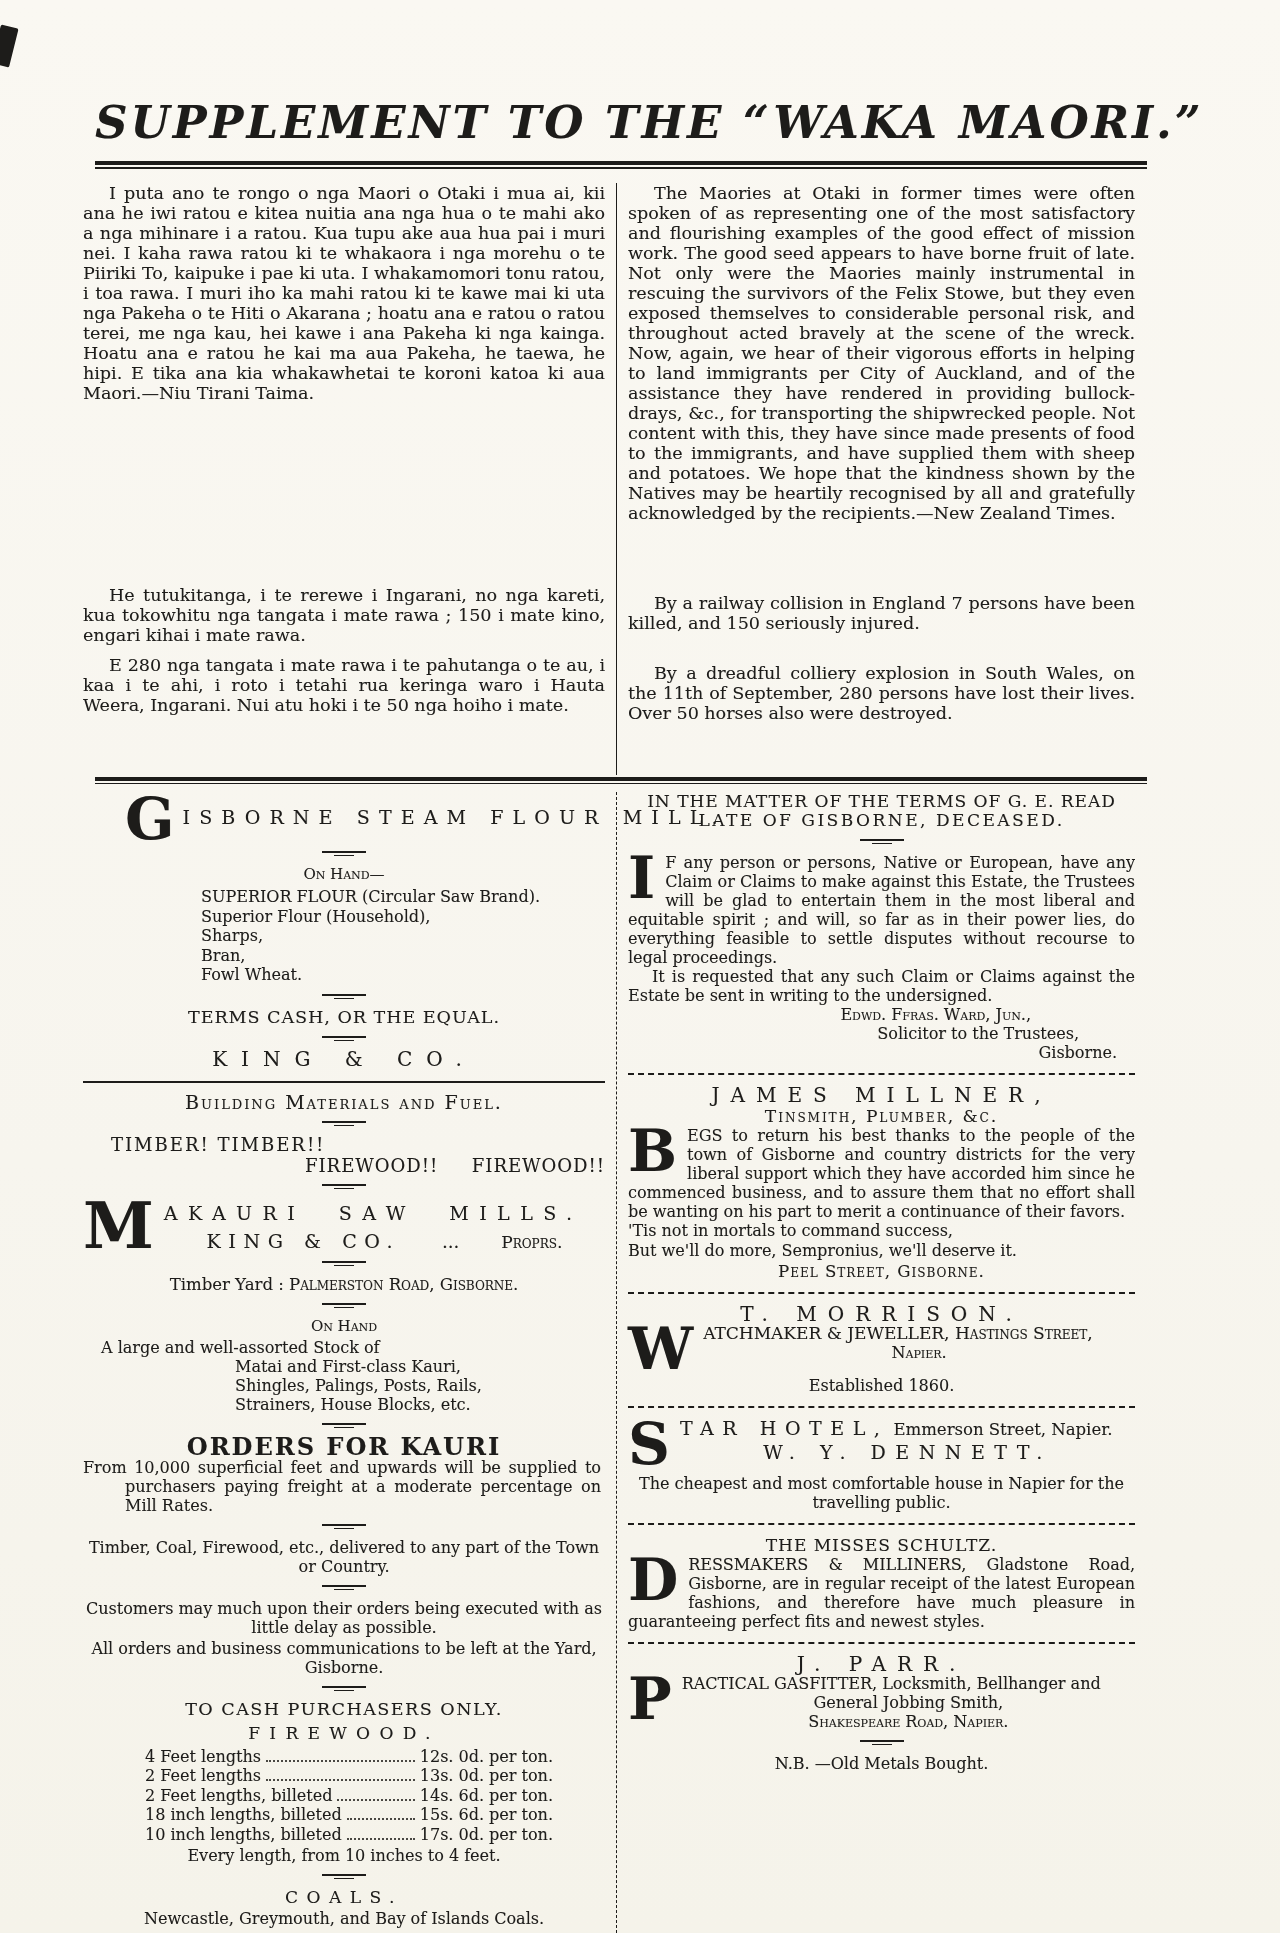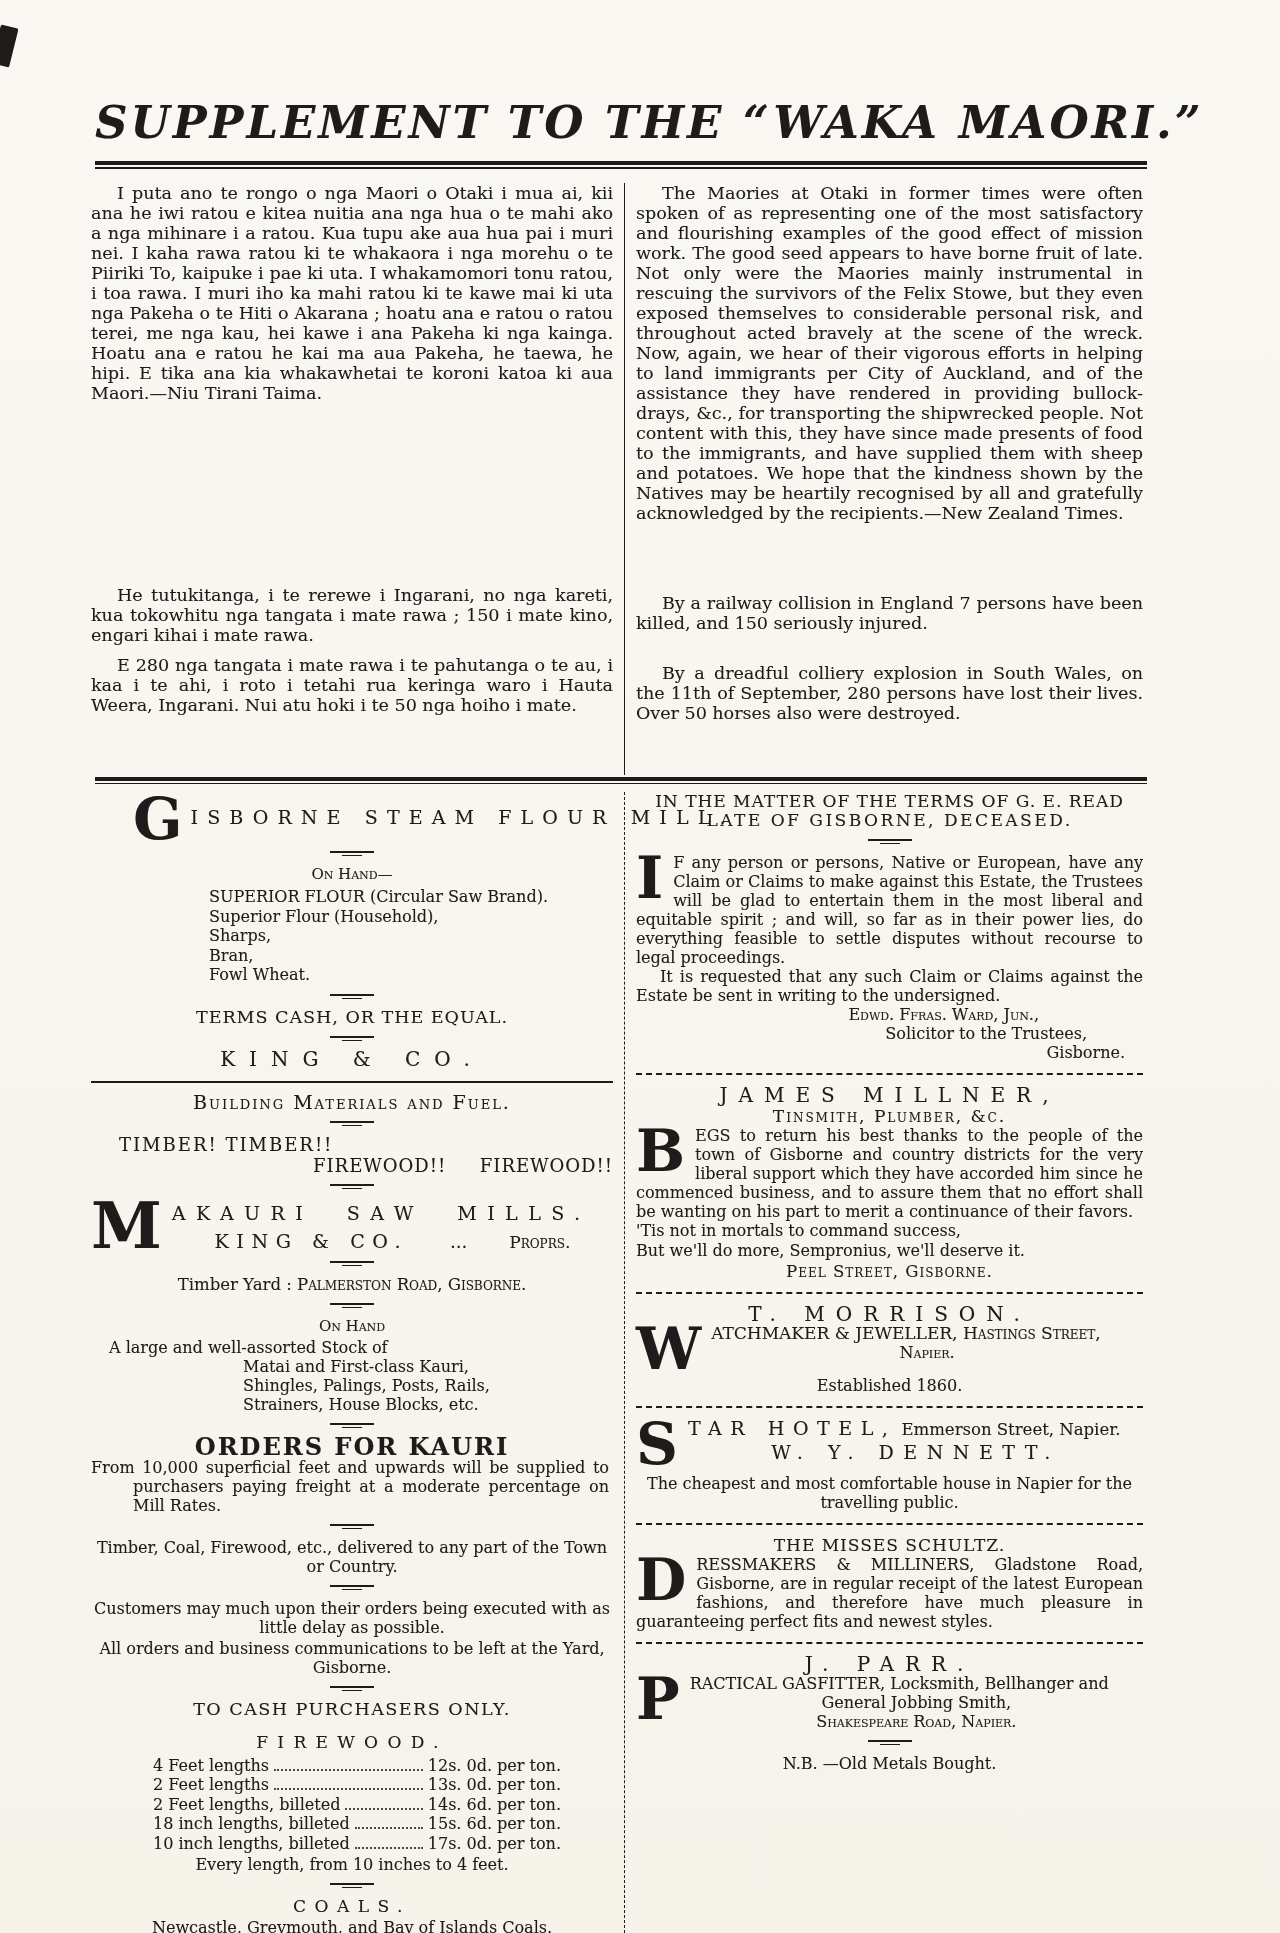--- a/index.html
+++ b/index.html
@@ -14,21 +14,21 @@
                  background:var(--ink); transform:rotate(14deg); border-radius:2px; text-shadow:none; }
 
   .masthead-wrap { position:absolute; top:96px; left:95px; width:1052px; text-align:center; }
   .masthead { font-style:italic; font-weight:bold; font-size:45px; letter-spacing:3px; white-space:nowrap; }
 
   .top-rule { position:absolute; top:161px; left:95px; width:1052px; height:8px;
               border-top:4px solid var(--ink); border-bottom:2px solid var(--ink); }
   .mid-rule { position:absolute; top:777px; left:95px; width:1052px; height:7px;
               border-top:4px solid var(--ink); border-bottom:1px solid var(--ink); }
 
-  .columns { position:absolute; left:91px; width:1052px; display:flex; }
+  .columns { position:absolute; left:83px; width:1052px; display:flex; }
   .news { top:183px; height:592px; overflow:hidden; }
   .ads  { top:792px; height:1141px; overflow:hidden; }
   .col-left  { width:522px; }
   .col-right { flex:1; min-width:0; }
   .col-divider { width:0; border-left:1px solid var(--ink); margin:0 11px; }
   .ads .col-divider { border-left:1px dashed var(--ink); }
 
   .news-para { font-size:17.5px; line-height:20px; text-align:justify; text-indent:26px; }
   .gap-l2 { margin-top:182px; }
   .gap-r2 { margin-top:70px; }
@@ -70,21 +70,21 @@
   .mak-title { padding-top:6px; font-size:19px; letter-spacing:.55em; word-spacing:.9em; white-space:nowrap; }
   .firm-row { display:flex; justify-content:center; gap:42px; font-size:18px; margin-top:9px; align-items:baseline; }
   .firm-row .role { font-size:17px; }
   .yard-line { text-align:center; margin-top:3px; font-size:16.5px; }
   .stock-intro { margin-top:2px; padding-left:18px; }
   .stock-items { list-style:none; padding-left:152px; }
   .orders-title { text-align:center; font-size:24px; letter-spacing:2px;font-weight:bold; }
   .orders-body { padding-left:42px; text-indent:-42px; margin-top:2px; text-align:justify; padding-right:4px; }
   .note-c { text-align:center; margin-top:2px; }
   .cash-title { text-align:center; font-size:17.5px; letter-spacing:1.5px; }
-  .fw-title { text-align:center; font-size:17px; letter-spacing:.55em; margin-top:14px; }
+  .fw-title { text-align:center; font-size:17px; letter-spacing:.55em; margin-top:5px; }
   .price-table { width:408px; margin:4px 0 0 62px; }
   .price-row { display:flex; align-items:baseline; line-height:19.5px; }
   .price-row .dots { flex:1; border-bottom:2px dotted #4a4843; margin:0 5px 4px; }
   .price-row .price { white-space:nowrap; }
   .coals-title { text-align:center; font-size:17px; letter-spacing:.5em; }
 
   
   .estate-t1 { text-align:center; font-size:17px; letter-spacing:1px; white-space:nowrap; }
   .estate-t2 { text-align:center; font-size:17px; letter-spacing:2.5px; }
   .sig1 { margin-right:104px; }

